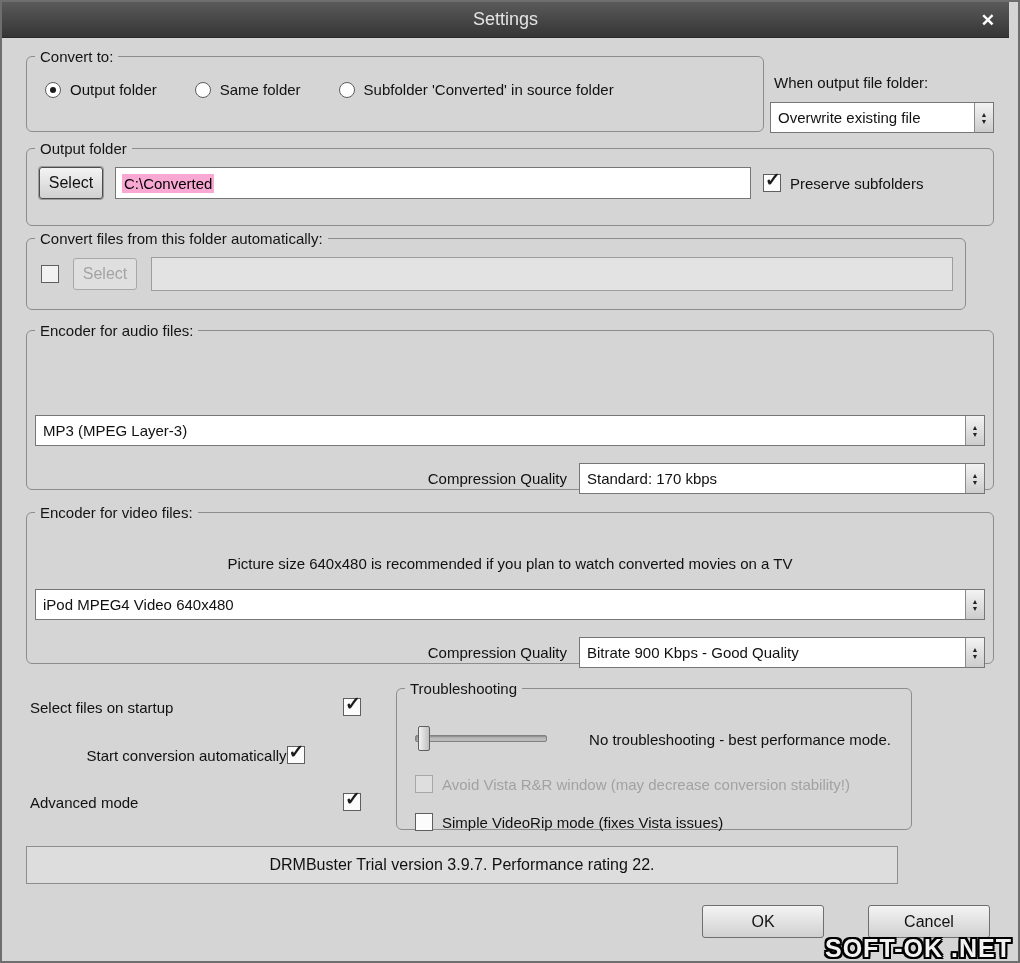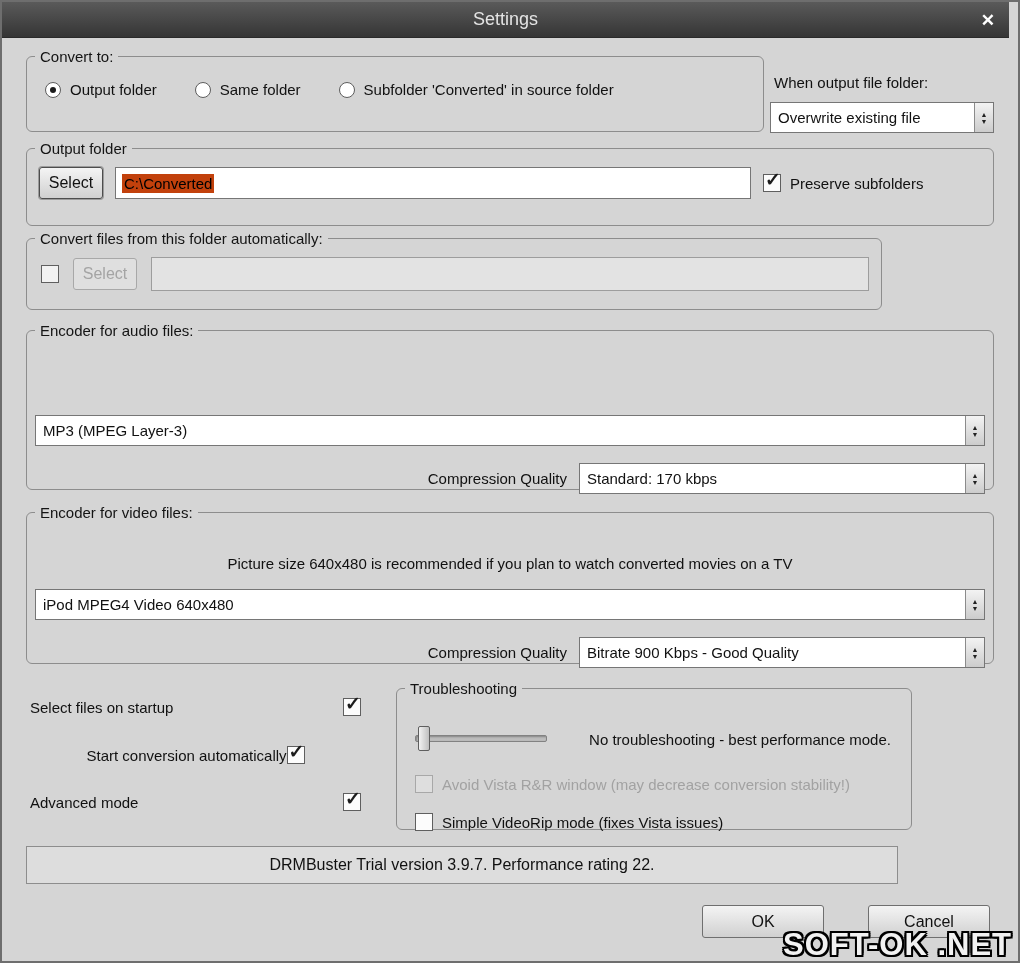--- a/index.html
+++ b/index.html
@@ -24,21 +24,21 @@
 
   .btn { display: inline-flex; align-items: center; justify-content: center;
          background: linear-gradient(#f4f4f4, #d0d0d0); border: 1px solid #6f6f6f;
          border-radius: 3px; font-size: 16px; color: #111; cursor: pointer; flex: none; }
   .btn.strong { border-color: #4d4d4d; box-shadow: 0 0 0 1px #9b9b9b; }
   .btn.disabled { color: #a4a4a4; border-color: #a8a8a8; background: #dfdfdf; box-shadow: none; }
 
   .input { background: #fff; border: 1px solid #767676; font-size: 15px;
            display: flex; align-items: center; padding: 0 6px; overflow: hidden; }
   .input.disabled { background: #e3e3e3; border-color: #9d9d9d; }
-  .selected-text { background: #c2410c; color: #000; padding: 1px 2px; }
+  .selected-text { background: #f9a8d4; color: #000; padding: 1px 2px; }
 
   .combo { background: #fff; border: 1px solid #767676; display: flex; align-items: stretch;
            font-size: 15px; cursor: pointer; }
   .combo-text { flex: 1; display: flex; align-items: center; padding: 0 7px;
                 white-space: nowrap; overflow: hidden; }
   .spin { width: 19px; flex: none; border-left: 1px solid #8b8b8b;
           background: linear-gradient(#f3f3f3, #cccccc);
           display: flex; flex-direction: column; align-items: center; justify-content: center; }
   .arr { font-size: 7px; line-height: 7px; color: #222; }
 
@@ -60,21 +60,21 @@
   .slider-track { position: relative; width: 132px; height: 7px; background: #bdbdbd;
                   border: 1px solid #828282; border-radius: 2px;
                   box-shadow: inset 1px 1px 2px rgba(0,0,0,.3); }
   .slider-thumb { position: absolute; left: 2px; top: -10px; width: 12px; height: 25px;
                   background: linear-gradient(90deg, #f2f2f2, #bfbfbf);
                   border: 1px solid #5f5f5f; border-radius: 2px; cursor: grab; }
 
   .statusbox { position: absolute; border: 1px solid #8d8d8d; background: #dddddd;
                display: flex; align-items: center; justify-content: center; font-size: 16px; }
 
-  .watermark { position: absolute; right: 6px; bottom: -2px; font-size: 31px; font-weight: 700;
+  .watermark { position: absolute; right: 6px; bottom: -2px; font-size: 25px; font-weight: 700;
                letter-spacing: 1px; color: #f2f2f2; pointer-events: none;
                text-shadow: -2px -2px 0 #000, 2px -2px 0 #000, -2px 2px 0 #000, 2px 2px 0 #000,
                             -2px 0 0 #000, 2px 0 0 #000, 0 -2px 0 #000, 0 2px 0 #000; }
 </style>
 </head>
 <body>
 
 <div class="window">
 
   <div class="titlebar">
@@ -120,21 +120,21 @@
         </div>
         <label class="cb-item">
           <span class="checkbox">
             <span class="check">✓</span>
           </span>
           <span class="label">Preserve subfolders</span>
         </label>
       </div>
     </fieldset>
 
-    <fieldset style="left:24px;top:192px;width:856px;height:80px">
+    <fieldset style="left:24px;top:192px;width:940px;height:80px">
       <legend>Convert files from this folder automatically:</legend>
       <div class="hrow" style="padding:10px 12px 0 14px;gap:14px">
         <span class="checkbox" style="background:#f2f2f2"></span>
         <div class="btn disabled" style="width:64px;height:32px">Select</div>
         <div class="input disabled" style="flex:1;height:34px">
           <span></span>
         </div>
       </div>
     </fieldset>
 

